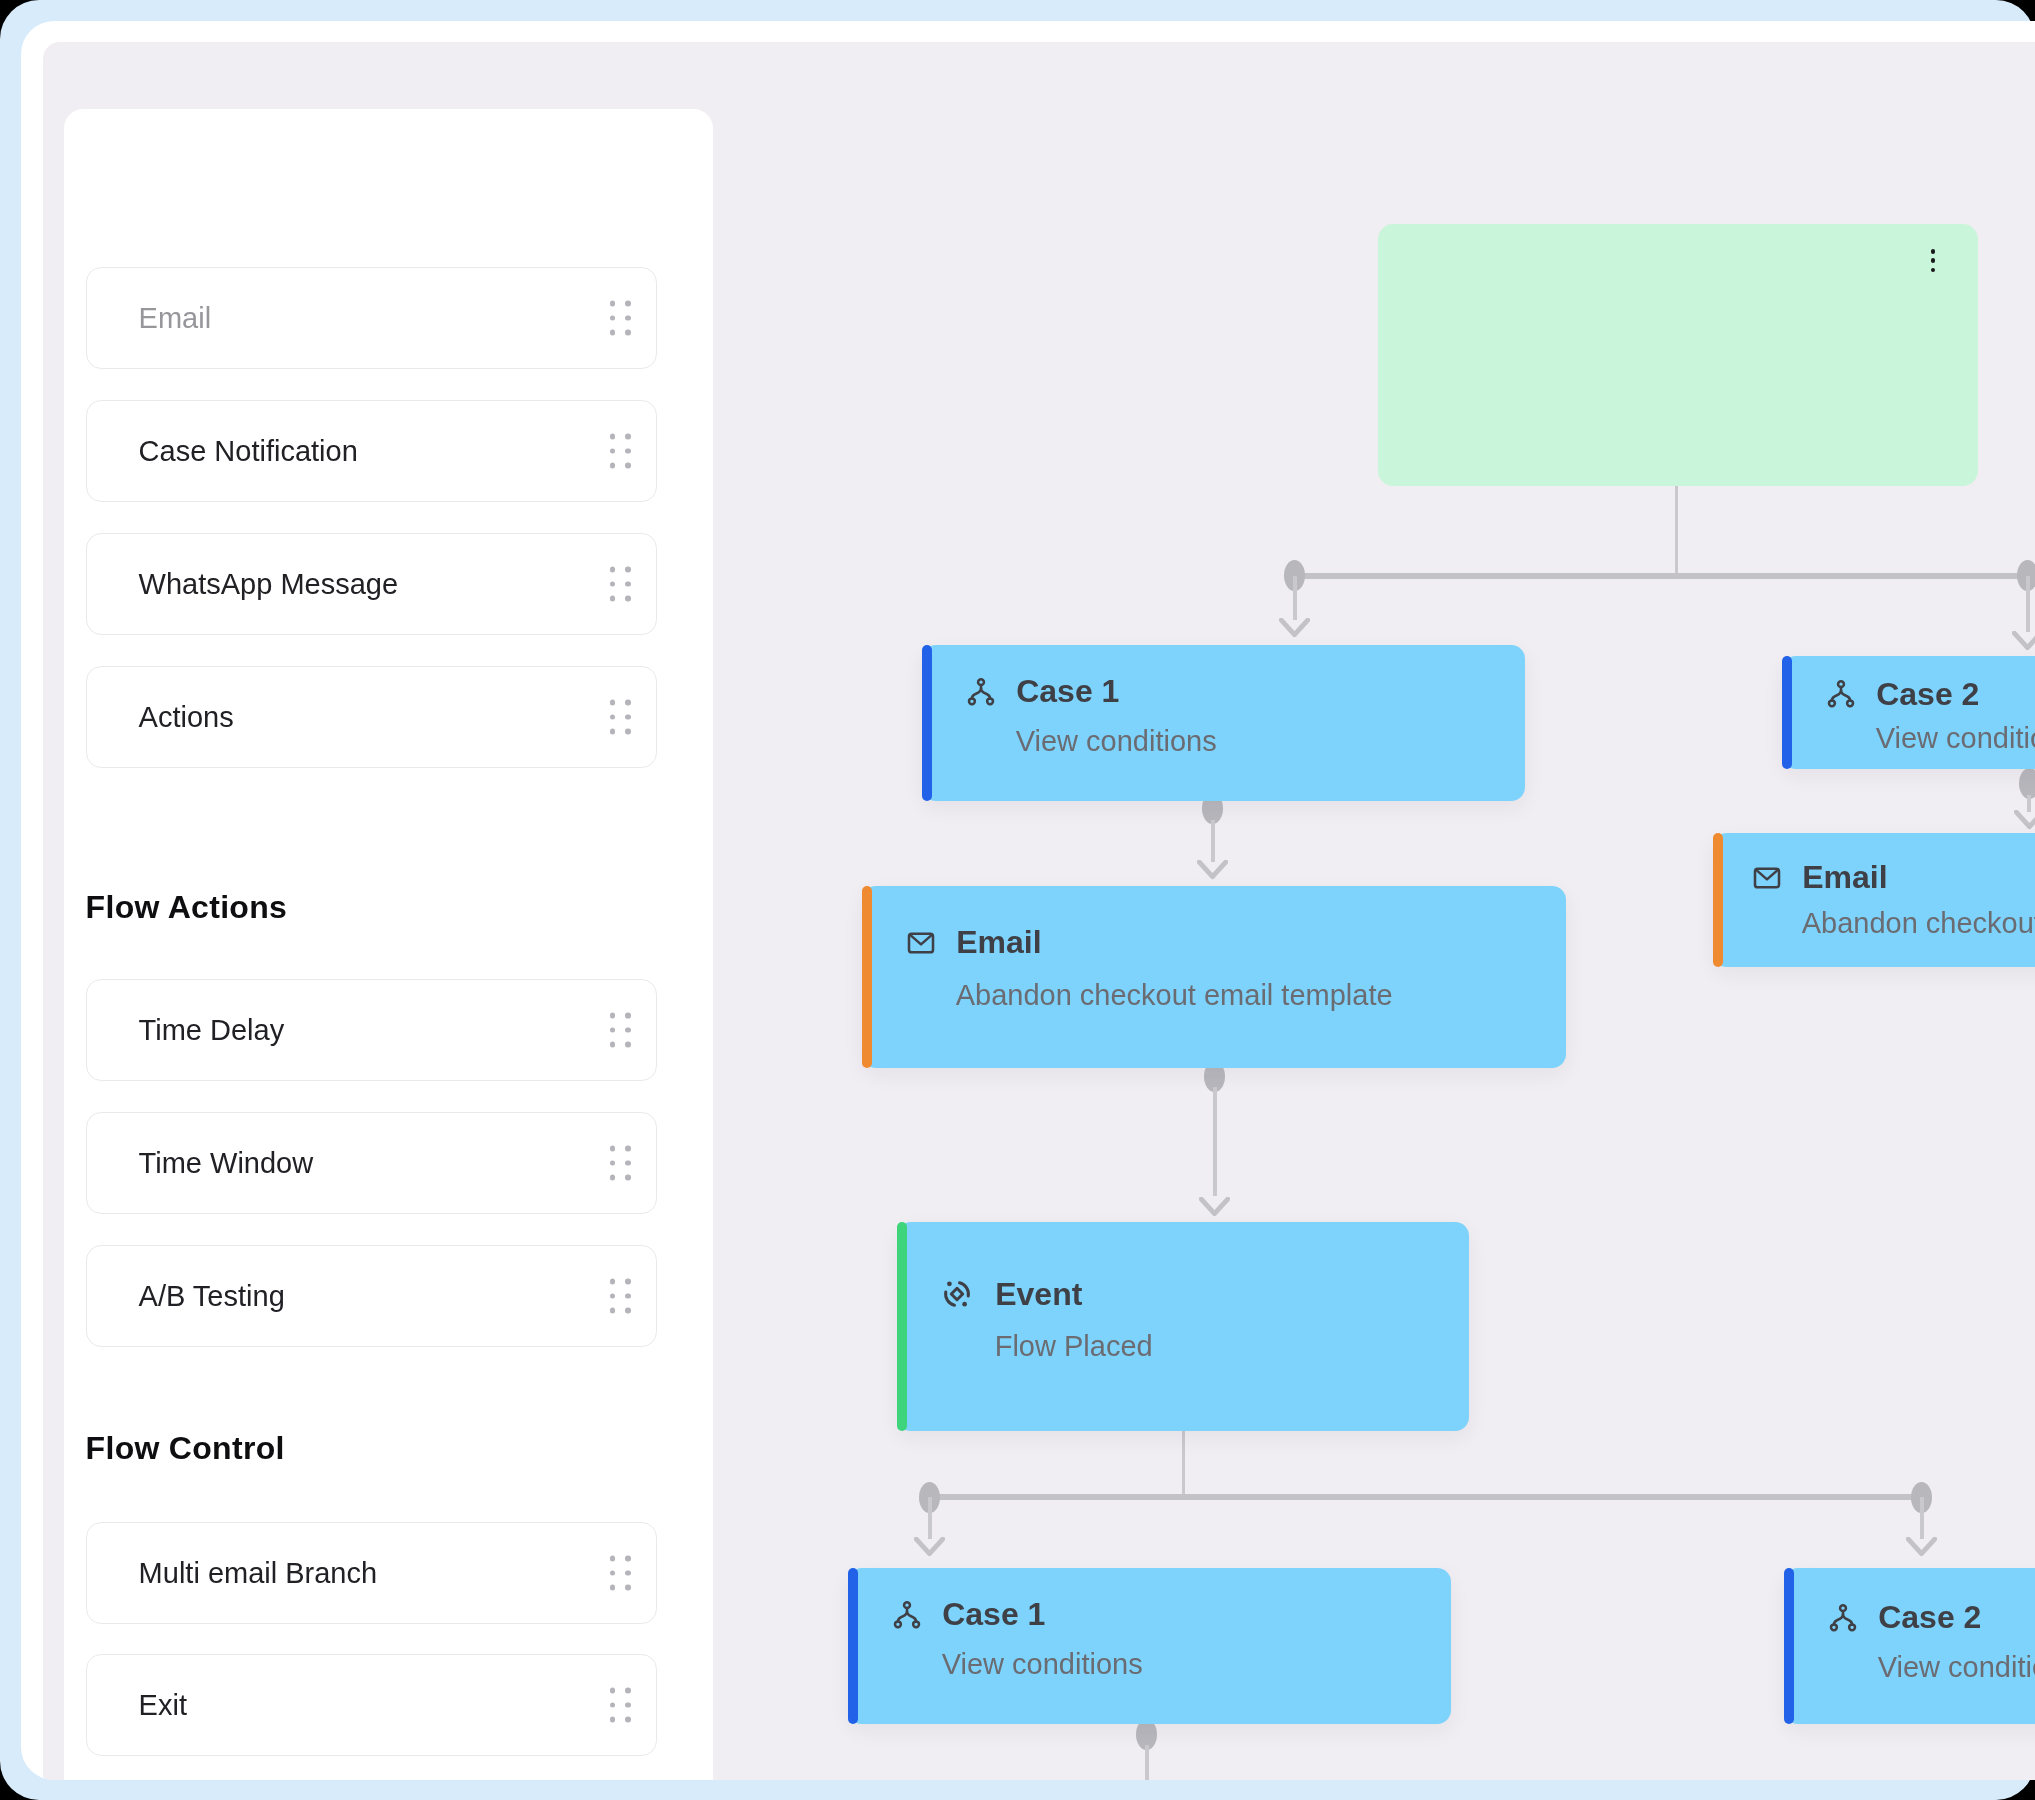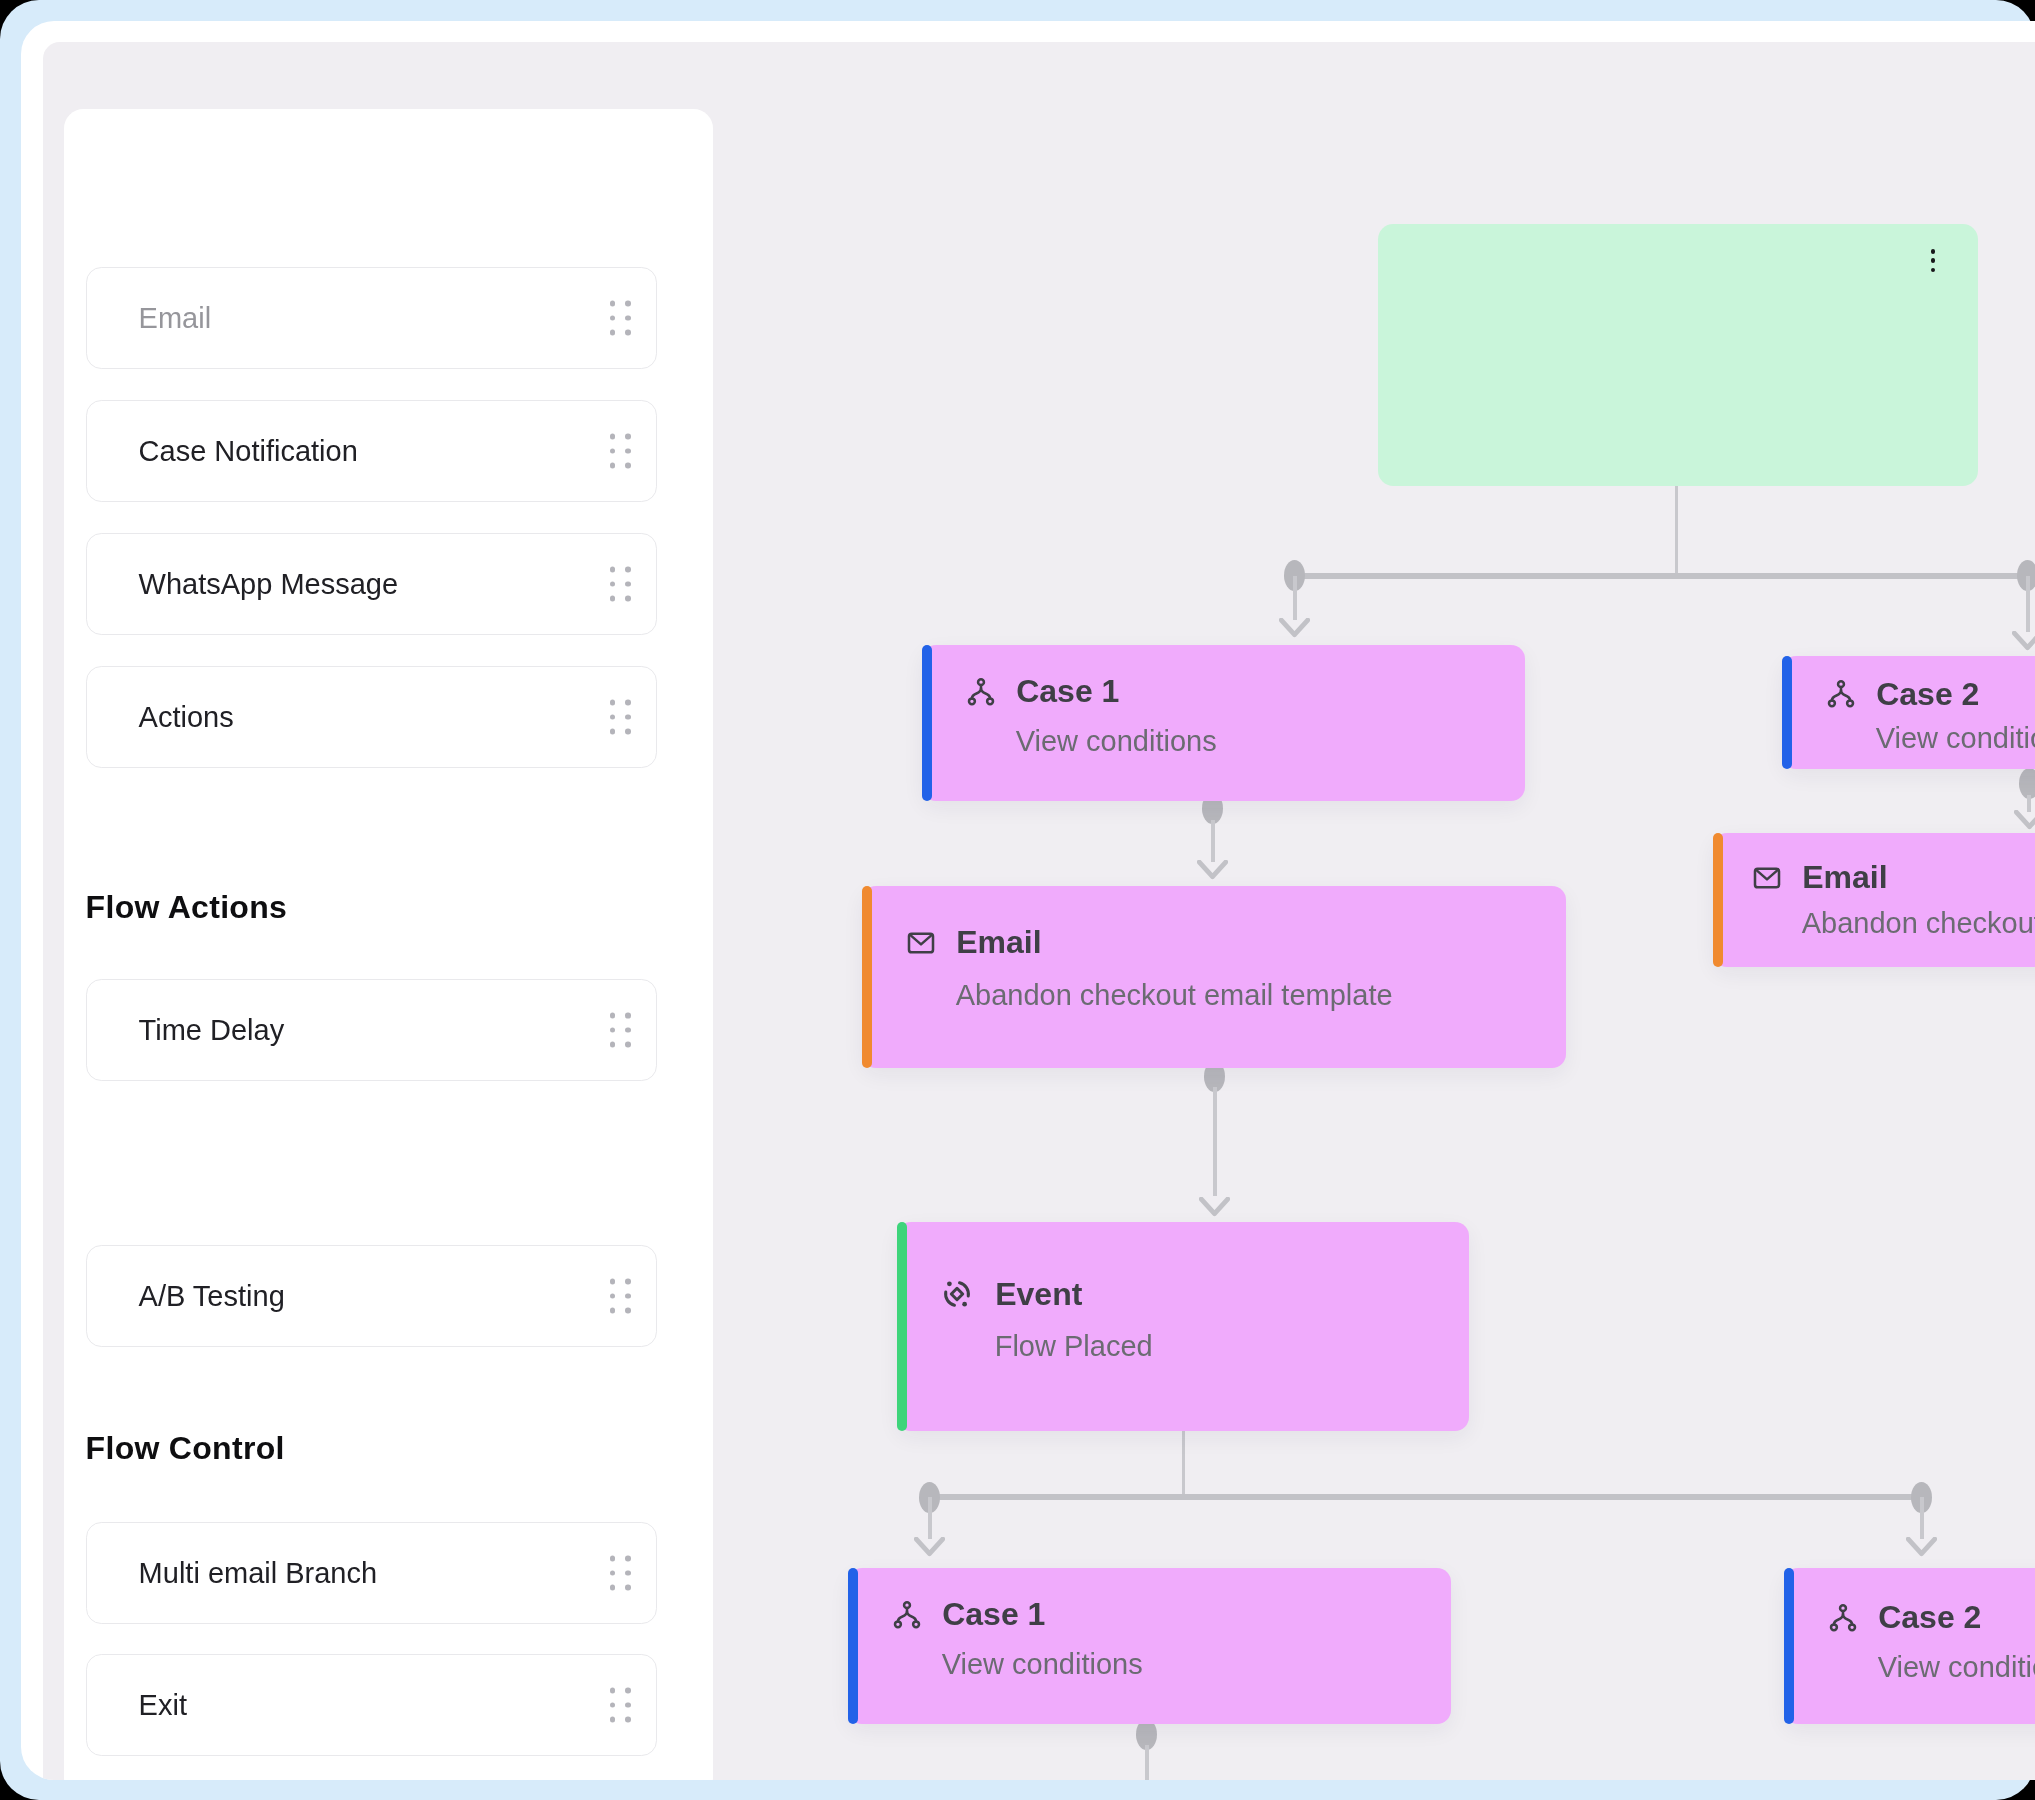--- a/index.html
+++ b/index.html
@@ -22,21 +22,21 @@
                background:#fff; border:1.4px solid #e9e9ec; border-radius:15.3px; }
   .side-item .lbl { position:absolute; left:52px; top:50%; transform:translateY(-50%);
                     font-size:29px; color:#202025; }
   .side-item.dim .lbl { color:#96969b; }
   .drag-handle { position:absolute; right:25px; top:50%; transform:translateY(-50%);
                  display:grid; grid-template-columns:5.6px 5.6px; grid-auto-rows:5.6px;
                  column-gap:9.7px; row-gap:9px; }
   .drag-handle i { width:5.6px; height:5.6px; border-radius:50%; background:#b4b4ba; display:block; }
 
   
-  .node { position:absolute; background:#f0abfc; border-radius:14px; display:flex;
+  .node { position:absolute; background:#7dd3fc; border-radius:14px; display:flex;
           box-shadow:0 7px 21px rgba(30,30,60,0.06); }
   .accent { width:9.7px; border-radius:7px; flex:0 0 9.7px; }
   .node-body { flex:1; position:relative; }
   .title-row { display:flex; align-items:center; gap:19.5px; }
   .ntitle { font-size:32px; font-weight:700; color:#3f3f46; }
   .nsub { font-size:29px; color:#6b6b72; margin-left:51px; }
   .nicon { width:32px; height:32px; flex:0 0 32px; }
 
   .trigger-node { position:absolute; left:1357px; top:203px; width:600px; height:262px;
                   background:#c9f5da; border-radius:15.3px; }
@@ -120,20 +120,31 @@
     <span class="lbl">Time Delay</span>
     <span class="drag-handle">
             <i></i>
             <i></i>
             <i></i>
             <i></i>
             <i></i>
             <i></i>
           </span>
   </div>
+  <div class="side-item" style="top:1003px">
+    <span class="lbl">Time Window</span>
+    <span class="drag-handle">
+            <i></i>
+            <i></i>
+            <i></i>
+            <i></i>
+            <i></i>
+            <i></i>
+          </span>
+  </div>
   <div class="side-item" style="top:1136px">
     <span class="lbl">A/B Testing</span>
     <span class="drag-handle">
             <i></i>
             <i></i>
             <i></i>
             <i></i>
             <i></i>
             <i></i>
           </span>

